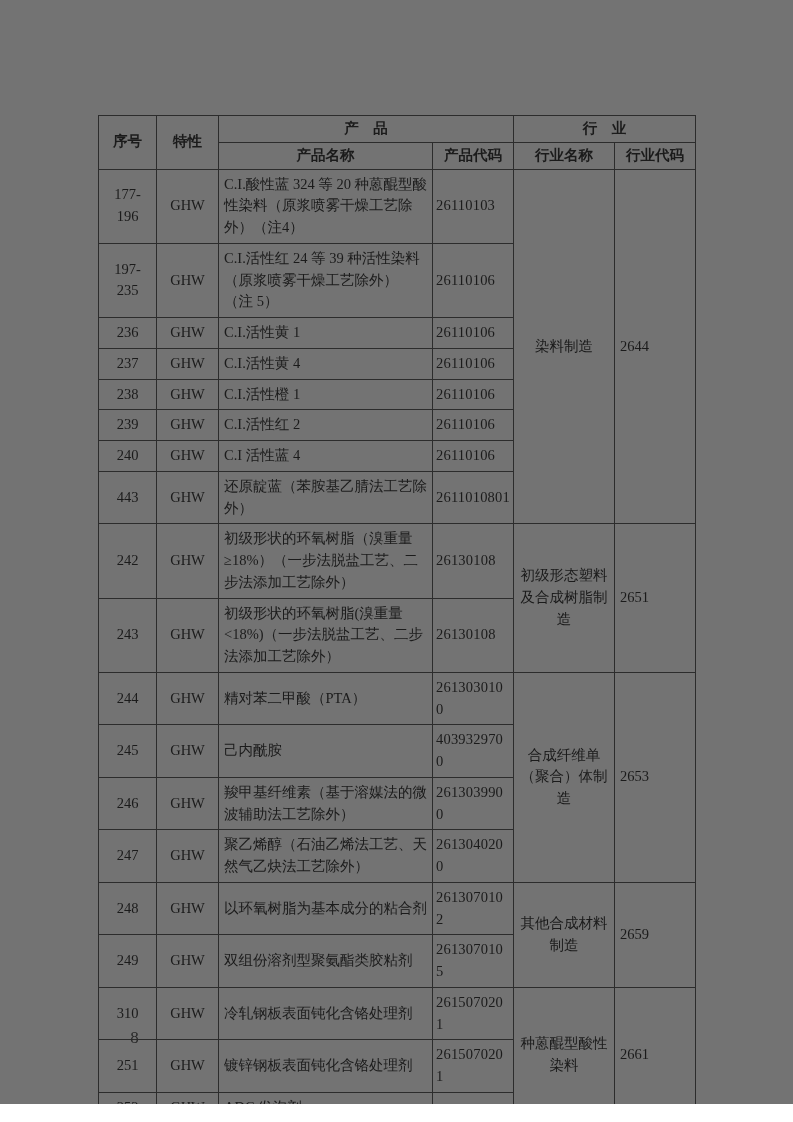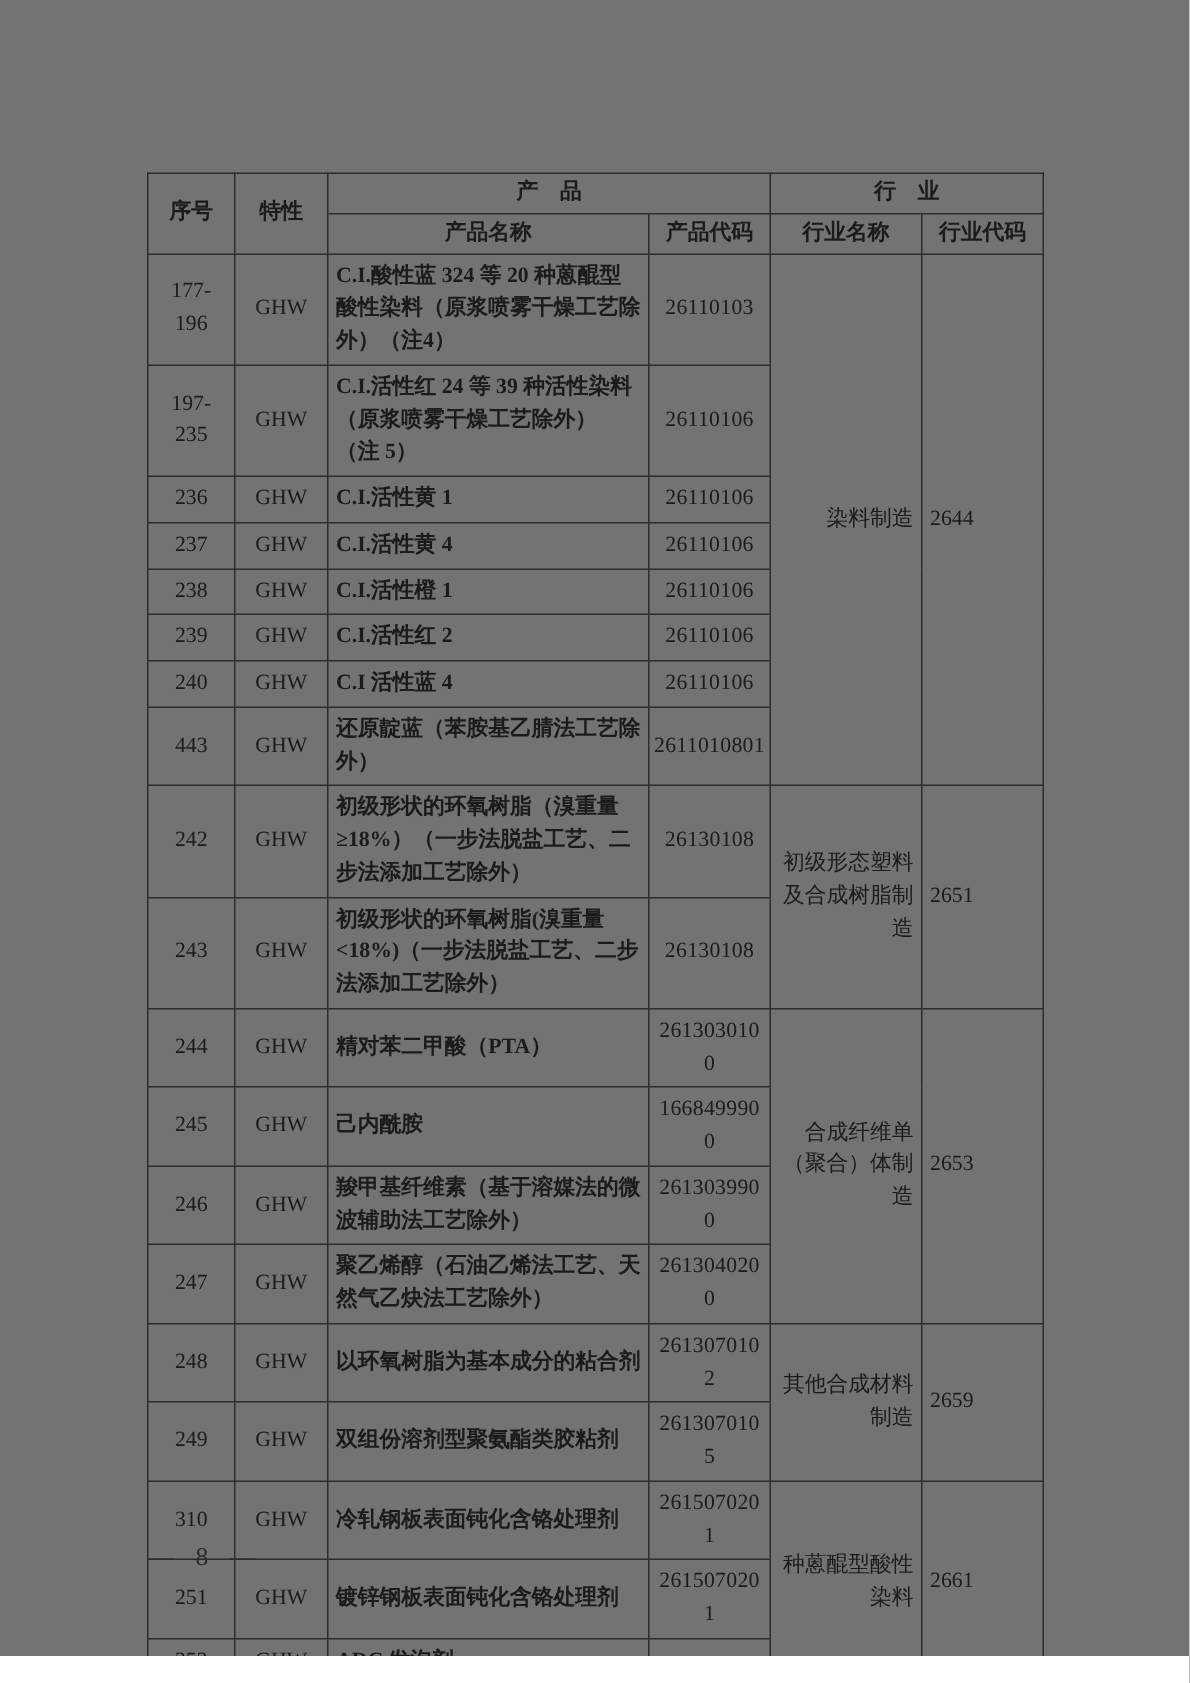--- a/index.html
+++ b/index.html
@@ -34,23 +34,23 @@
     font-weight: bold;
     text-align: center;
     padding: 2px 4px;
     height: 26px;
   }
   .doc-table td {
     padding: 4px 5px;
     height: 30px;
   }
   td.cell-center { text-align: center; }
-  td.cell-left   { text-align: left; font-weight: bold; }
-  td.cell-code   { text-align: center; padding: 4px 3px; letter-spacing: 0.2px; }
-  td.cell-industry-name { text-align: right; }
+  td.cell-left   { text-align: left; }
+  td.cell-code   { text-align: left; padding: 4px 3px; letter-spacing: 0.2px; }
+  td.cell-industry-name { text-align: center; }
   td.cell-industry-code { text-align: left; }
   .page-footer {
     position: absolute;
     left: 99px;
     top: 1028px;
     font-size: 17px;
     color: #2a2a2a;
     word-spacing: 10px;
   }
 </style>
@@ -152,21 +152,21 @@
           <td class="cell-center">GHW</td>
           <td class="cell-left">精对苯二甲酸（PTA）</td>
           <td class="cell-code">2613030100</td>
           <td class="cell-industry-name" rowspan="4">合成纤维单（聚合）体制造</td>
           <td class="cell-industry-code" rowspan="4">2653</td>
         </tr>
         <tr>
           <td class="cell-center">245</td>
           <td class="cell-center">GHW</td>
           <td class="cell-left">己内酰胺</td>
-          <td class="cell-code">1668499900</td>
+          <td class="cell-code">4039329700</td>
         </tr>
         <tr>
           <td class="cell-center">246</td>
           <td class="cell-center">GHW</td>
           <td class="cell-left">羧甲基纤维素（基于溶媒法的微波辅助法工艺除外）</td>
           <td class="cell-code">2613039900</td>
         </tr>
         <tr>
           <td class="cell-center">247</td>
           <td class="cell-center">GHW</td>

